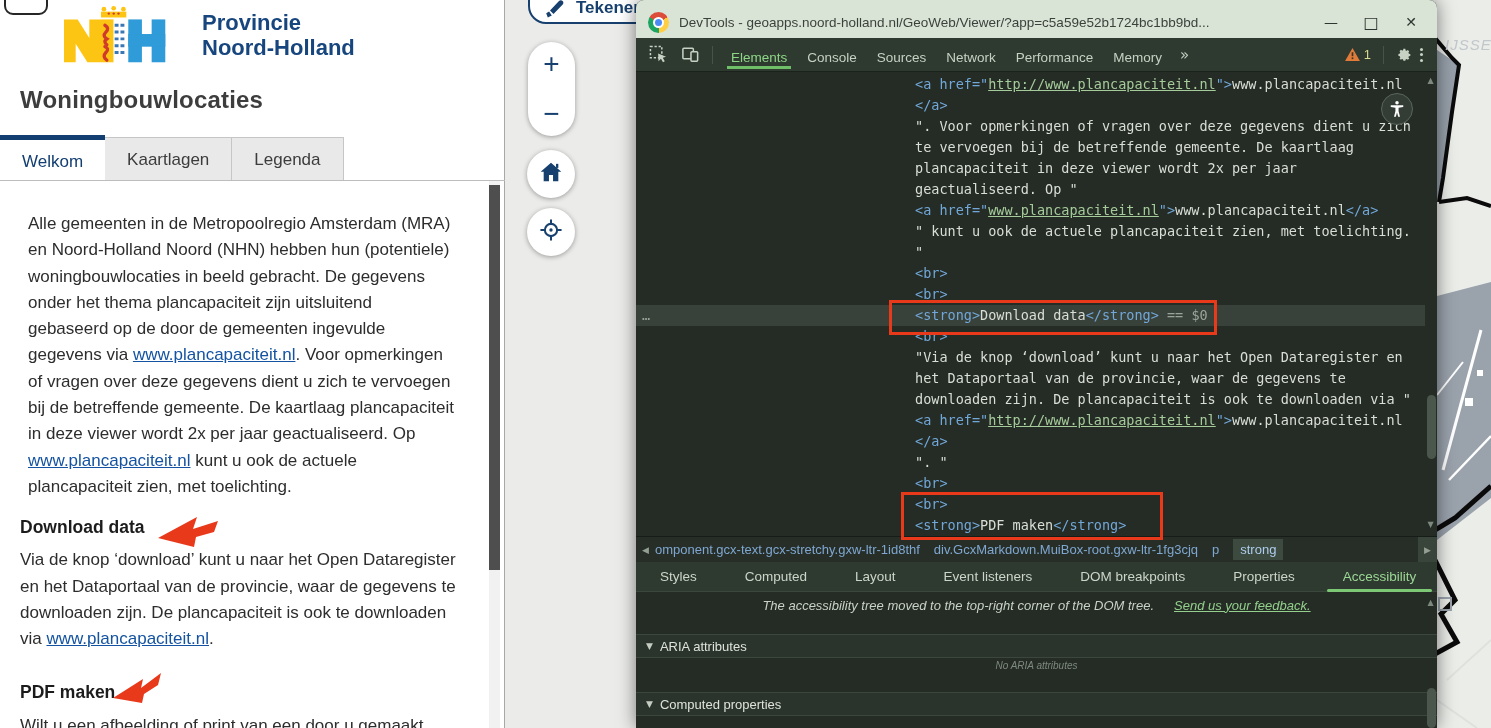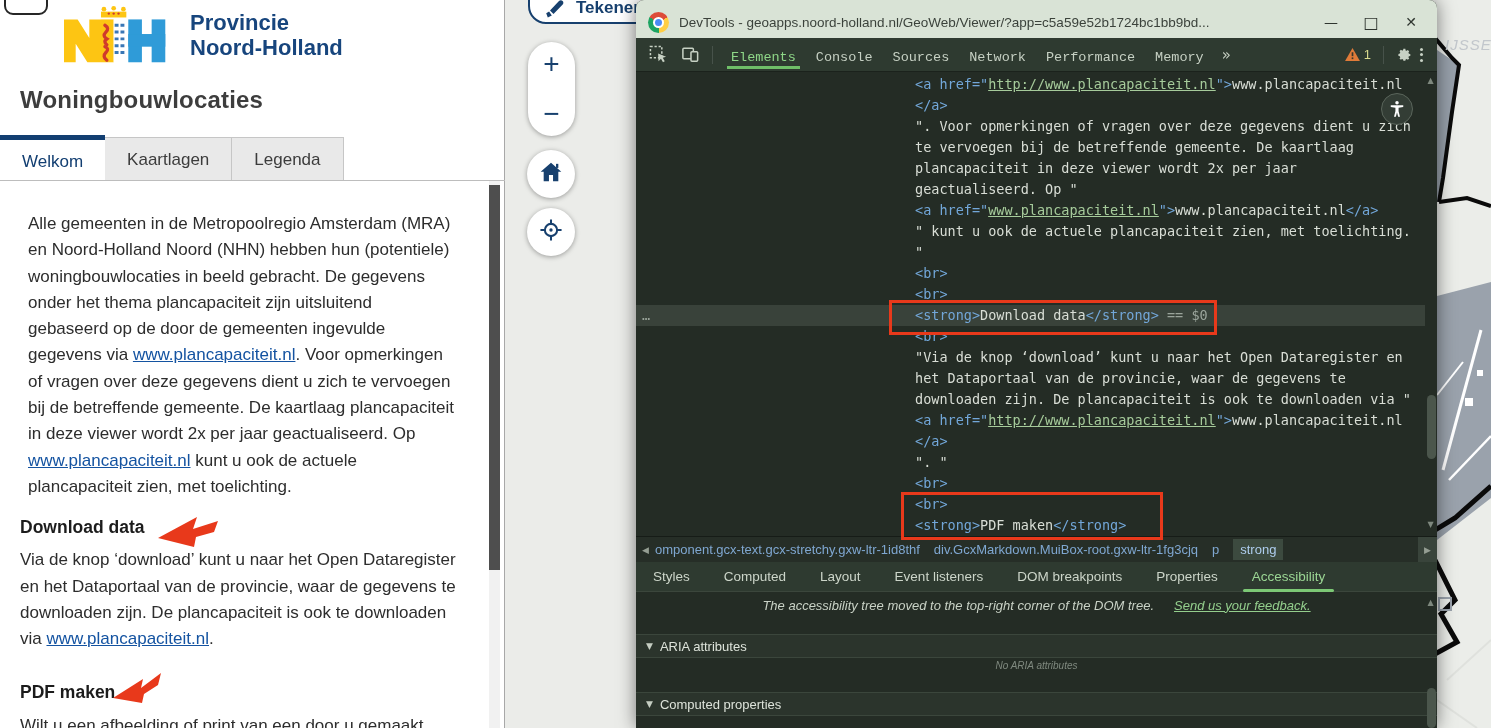--- a/index.html
+++ b/index.html
@@ -26,21 +26,21 @@
   .chrome-logo{position:relative;width:21px;height:21px;margin-left:12px;border-radius:50%;background:conic-gradient(from -60deg,#dd4b39 0 120deg,#ffce44 120deg 240deg,#1da462 240deg 360deg);flex:0 0 auto;}
   .chrome-logo::before{content:"";position:absolute;left:5px;top:5px;width:11px;height:11px;border-radius:50%;background:#fff;}
   .chrome-logo::after{content:"";position:absolute;left:7px;top:7px;width:7px;height:7px;border-radius:50%;background:#4c8bf5;}
   #dt-title{margin-left:10px;font-size:13.5px;color:#3b423b;white-space:nowrap;overflow:hidden;flex:1;}
   .win-controls{display:flex;align-items:center;gap:0;margin-right:6px;}
   .win-btn{width:40px;height:30px;display:flex;align-items:center;justify-content:center;color:#2f352f;font-size:14px;cursor:pointer;font-family:"DejaVu Sans",sans-serif;}
 
   #dt-toolbar{position:absolute;left:0;top:38px;width:100%;height:34px;background:#2e3a30;display:flex;align-items:center;border-bottom:1px solid #1b221c;box-sizing:border-box;}
   .tb-icon{width:20px;height:20px;margin-left:12px;display:flex;align-items:center;justify-content:center;cursor:pointer;}
   .tb-divider{width:1px;height:18px;background:#47524a;margin:0 8px 0 12px;}
-  .dtab{position:relative;height:28px;line-height:34px;padding:0 10px;font-size:13.5px;color:#c6d0c3;cursor:pointer;white-space:nowrap;font-family:Liberation Mono, monospace;}
+  .dtab{position:relative;height:28px;line-height:34px;padding:0 10px;font-size:13.5px;color:#c6d0c3;cursor:pointer;white-space:nowrap;}
   .dtab.active{color:#8ed687;}
   .dtab.active::after{content:"";position:absolute;left:6px;right:6px;bottom:0;height:3px;background:#6fbf68;}
   .more-tabs{color:#c6d0c3;font-size:15px;padding:0 8px;cursor:pointer;font-family:"DejaVu Sans",sans-serif;}
   #tb-right{margin-left:auto;display:flex;align-items:center;}
   .warn-wrap{display:flex;align-items:center;gap:4px;cursor:pointer;}
   .warn-count{color:#d9da8d;font-size:13px;}
   .dots-icon{display:flex;flex-direction:column;gap:2.5px;padding:0 14px 0 6px;cursor:pointer;}
   .dots-icon i{width:3px;height:3px;border-radius:50%;background:#c7d1c4;}
 
   
@@ -63,38 +63,38 @@
 
   
   #dt-breadcrumb{position:absolute;left:0;top:536px;width:100%;height:26px;background:#262e27;border-top:1px solid #161c17;display:flex;align-items:center;font-size:13px;overflow:hidden;box-sizing:border-box;}
   .bc-arrow{color:#959e93;font-size:9px;padding:0 6px;cursor:pointer;font-family:"DejaVu Sans",sans-serif;flex:0 0 auto;}
   .bc{color:#7fa7d1;margin-right:14px;white-space:nowrap;cursor:pointer;}
   .bc.sel{background:#3c4a3f;color:#aecdee;padding:3px 7px;margin-right:6px;}
   #bc-right{margin-left:auto;background:#39443b;height:100%;display:flex;align-items:center;flex:0 0 auto;}
 
   
   #dt-styles-tabs{position:absolute;left:0;top:562px;width:100%;height:30px;background:#2e3a30;border-bottom:1px solid #3b463c;display:flex;align-items:center;box-sizing:border-box;}
-  .stab{position:relative;height:30px;line-height:30px;padding:0 17px;font-size:13.5px;color:#ccd5c9;cursor:pointer;white-space:nowrap;}
+  .stab{position:relative;height:30px;line-height:30px;padding:0 24px;font-size:13.5px;color:#ccd5c9;cursor:pointer;white-space:nowrap;}
   .stab.active{color:#9bd694;}
   .stab.active::after{content:"";position:absolute;left:8px;right:8px;bottom:0;height:3px;background:#7cc875;border-radius:2px;}
 
   
   #dt-note{position:absolute;left:0;top:592px;width:100%;height:26px;display:flex;align-items:center;justify-content:center;gap:20px;font-size:13px;font-style:italic;color:#c9d2c6;}
   #dt-note .fb-link{color:#94cf8d;text-decoration:underline;cursor:pointer;}
   .acc-header{position:absolute;left:0;width:100%;height:24px;background:#2b342c;border-top:1px solid #3b463c;border-bottom:1px solid #3b463c;display:flex;align-items:center;padding-left:10px;box-sizing:border-box;color:#dde3da;font-size:13px;gap:7px;}
   .tri{font-size:9px;color:#c5cdc2;font-family:"DejaVu Sans",sans-serif;}
   #no-aria{position:absolute;left:0;top:660px;width:100%;text-align:center;font-style:italic;font-size:10px;color:#7f897f;}
 
   
   .red-box{position:absolute;border:3px solid #e8391b;z-index:60;pointer-events:none;}
 
   
   #left-panel{position:absolute;left:0;top:0;width:505px;height:728px;background:#fff;z-index:4;border-right:1px solid #a8a8a8;box-sizing:border-box;}
   #mini-btn{position:absolute;left:4px;top:-16px;width:40px;height:27px;border:2px solid #262626;border-radius:9px;background:#fff;}
-  #logo{position:absolute;left:64px;top:5px;display:flex;align-items:center;gap:14px;}
+  #logo{position:absolute;left:64px;top:5px;display:flex;align-items:center;gap:26px;}
   #logo-text{color:#17457d;font-size:22px;font-weight:600;line-height:25px;}
   #panel-title{position:absolute;left:20px;top:86px;font-size:24px;font-weight:700;color:#3d3d3d;letter-spacing:.2px;}
   #panel-tab-bar{position:absolute;left:0;top:135px;height:46px;display:flex;align-items:flex-end;}
   .ptab{height:44px;line-height:44px;padding:0 22px;font-size:17px;background:#e9e9e9;border:1px solid #c6c6c6;border-left:none;color:#3c3c3c;cursor:pointer;box-sizing:border-box;margin-top:1px;}
   .ptab.active{background:#fff;border:none;border-top:5px solid #123e71;color:#123e71;height:46px;margin-top:0;font-weight:500;}
   #tabline{position:absolute;left:0;top:180px;width:505px;height:1px;background:#bdbdbd;}
   #panel-content{position:absolute;left:20px;top:203px;width:444px;font-size:17px;line-height:26.3px;color:#2d2d2d;}
   #panel-content p{margin:8px;}
   #welcome-p{margin-bottom:0;}
   #sections{position:absolute;left:20px;top:514px;width:444px;font-size:17px;line-height:26.3px;color:#2d2d2d;}

